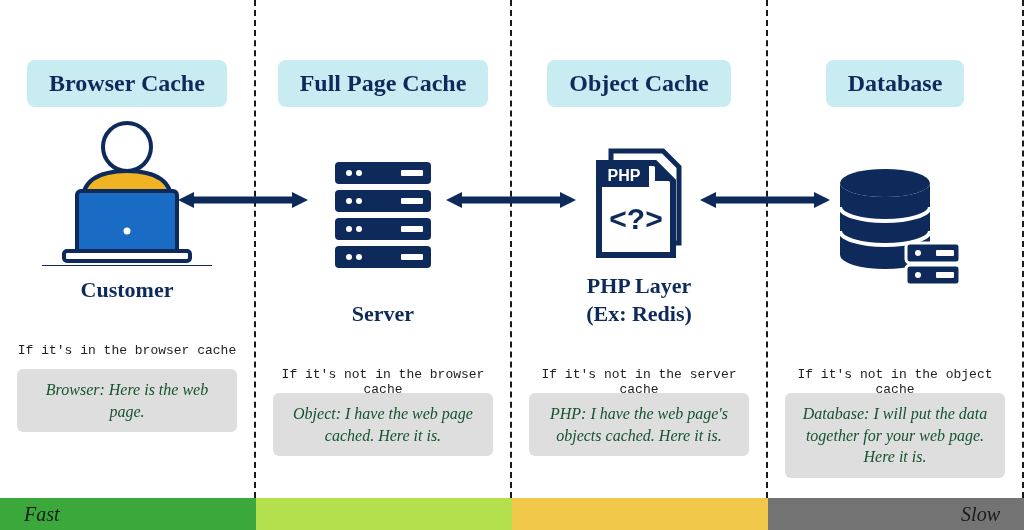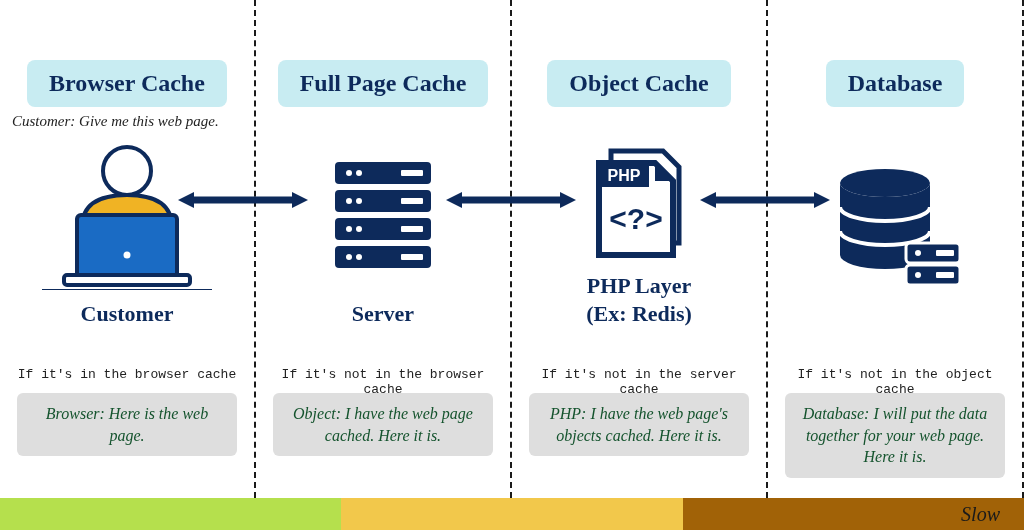--- a/index.html
+++ b/index.html
@@ -119,21 +119,21 @@
     align-items: center;
     font-style: italic;
     font-family: Georgia, serif;
     font-size: 20px;
     color: #1a1a1a;
     padding: 0 24px;
   }
   .seg1 { background: #3aa83a; justify-content: flex-start; }
   .seg2 { background: #b5e04d; }
   .seg3 { background: #f2c84b; }
-  .seg4 { background: #a16207; justify-content: flex-end; color: #1a1a1a; }
+  .seg4 { background: #737373; justify-content: flex-end; color: #1a1a1a; }
 
   
   .arrow {
     position: absolute;
     top: 190px;
     height: 12px;
     z-index: 5;
   }
   .arrow svg { display: block; }
 
@@ -146,21 +146,20 @@
     margin-bottom: 6px;
   }
 </style>
 </head>
 <body>
 
 <div class="diagram">
 
   <div class="column">
     <div class="col-header">Browser Cache</div>
-    <div class="request-line">Customer: Give me this web page.</div>
     <div class="icon-area">
       <div class="icon-svg-wrap">
         <svg width="170" height="150" viewBox="0 0 170 150">
 
           <circle cx="85" cy="34" r="24" fill="#fff" stroke="#0d2a5b" stroke-width="4"></circle>
 
           <path d="M40 90 Q40 58 85 58 Q130 58 130 90 L130 100 L40 100 Z" fill="#f0b324" stroke="#0d2a5b" stroke-width="4"></path>
 
           <rect x="35" y="78" width="100" height="62" rx="4" fill="#1a6bc4" stroke="#0d2a5b" stroke-width="4"></rect>
           <circle cx="85" cy="118" r="3.5" fill="#fff"></circle>
@@ -279,18 +278,19 @@
   </div>
   <div class="arrow" style="left:700px; width:130px;">
     <svg width="130" height="20" viewBox="0 0 130 20">
       <line x1="12" y1="10" x2="118" y2="10" stroke="#0d2a5b" stroke-width="7"></line>
       <polygon points="0,10 16,2 16,18" fill="#0d2a5b"></polygon>
       <polygon points="130,10 114,2 114,18" fill="#0d2a5b"></polygon>
     </svg>
   </div>
 
   <div class="speed-bar">
+    <div class="speed-seg seg1">Fast</div>
     <div class="speed-seg seg2"></div>
     <div class="speed-seg seg3"></div>
     <div class="speed-seg seg4">Slow</div>
   </div>
 
 </div>
 
 </body></html>

